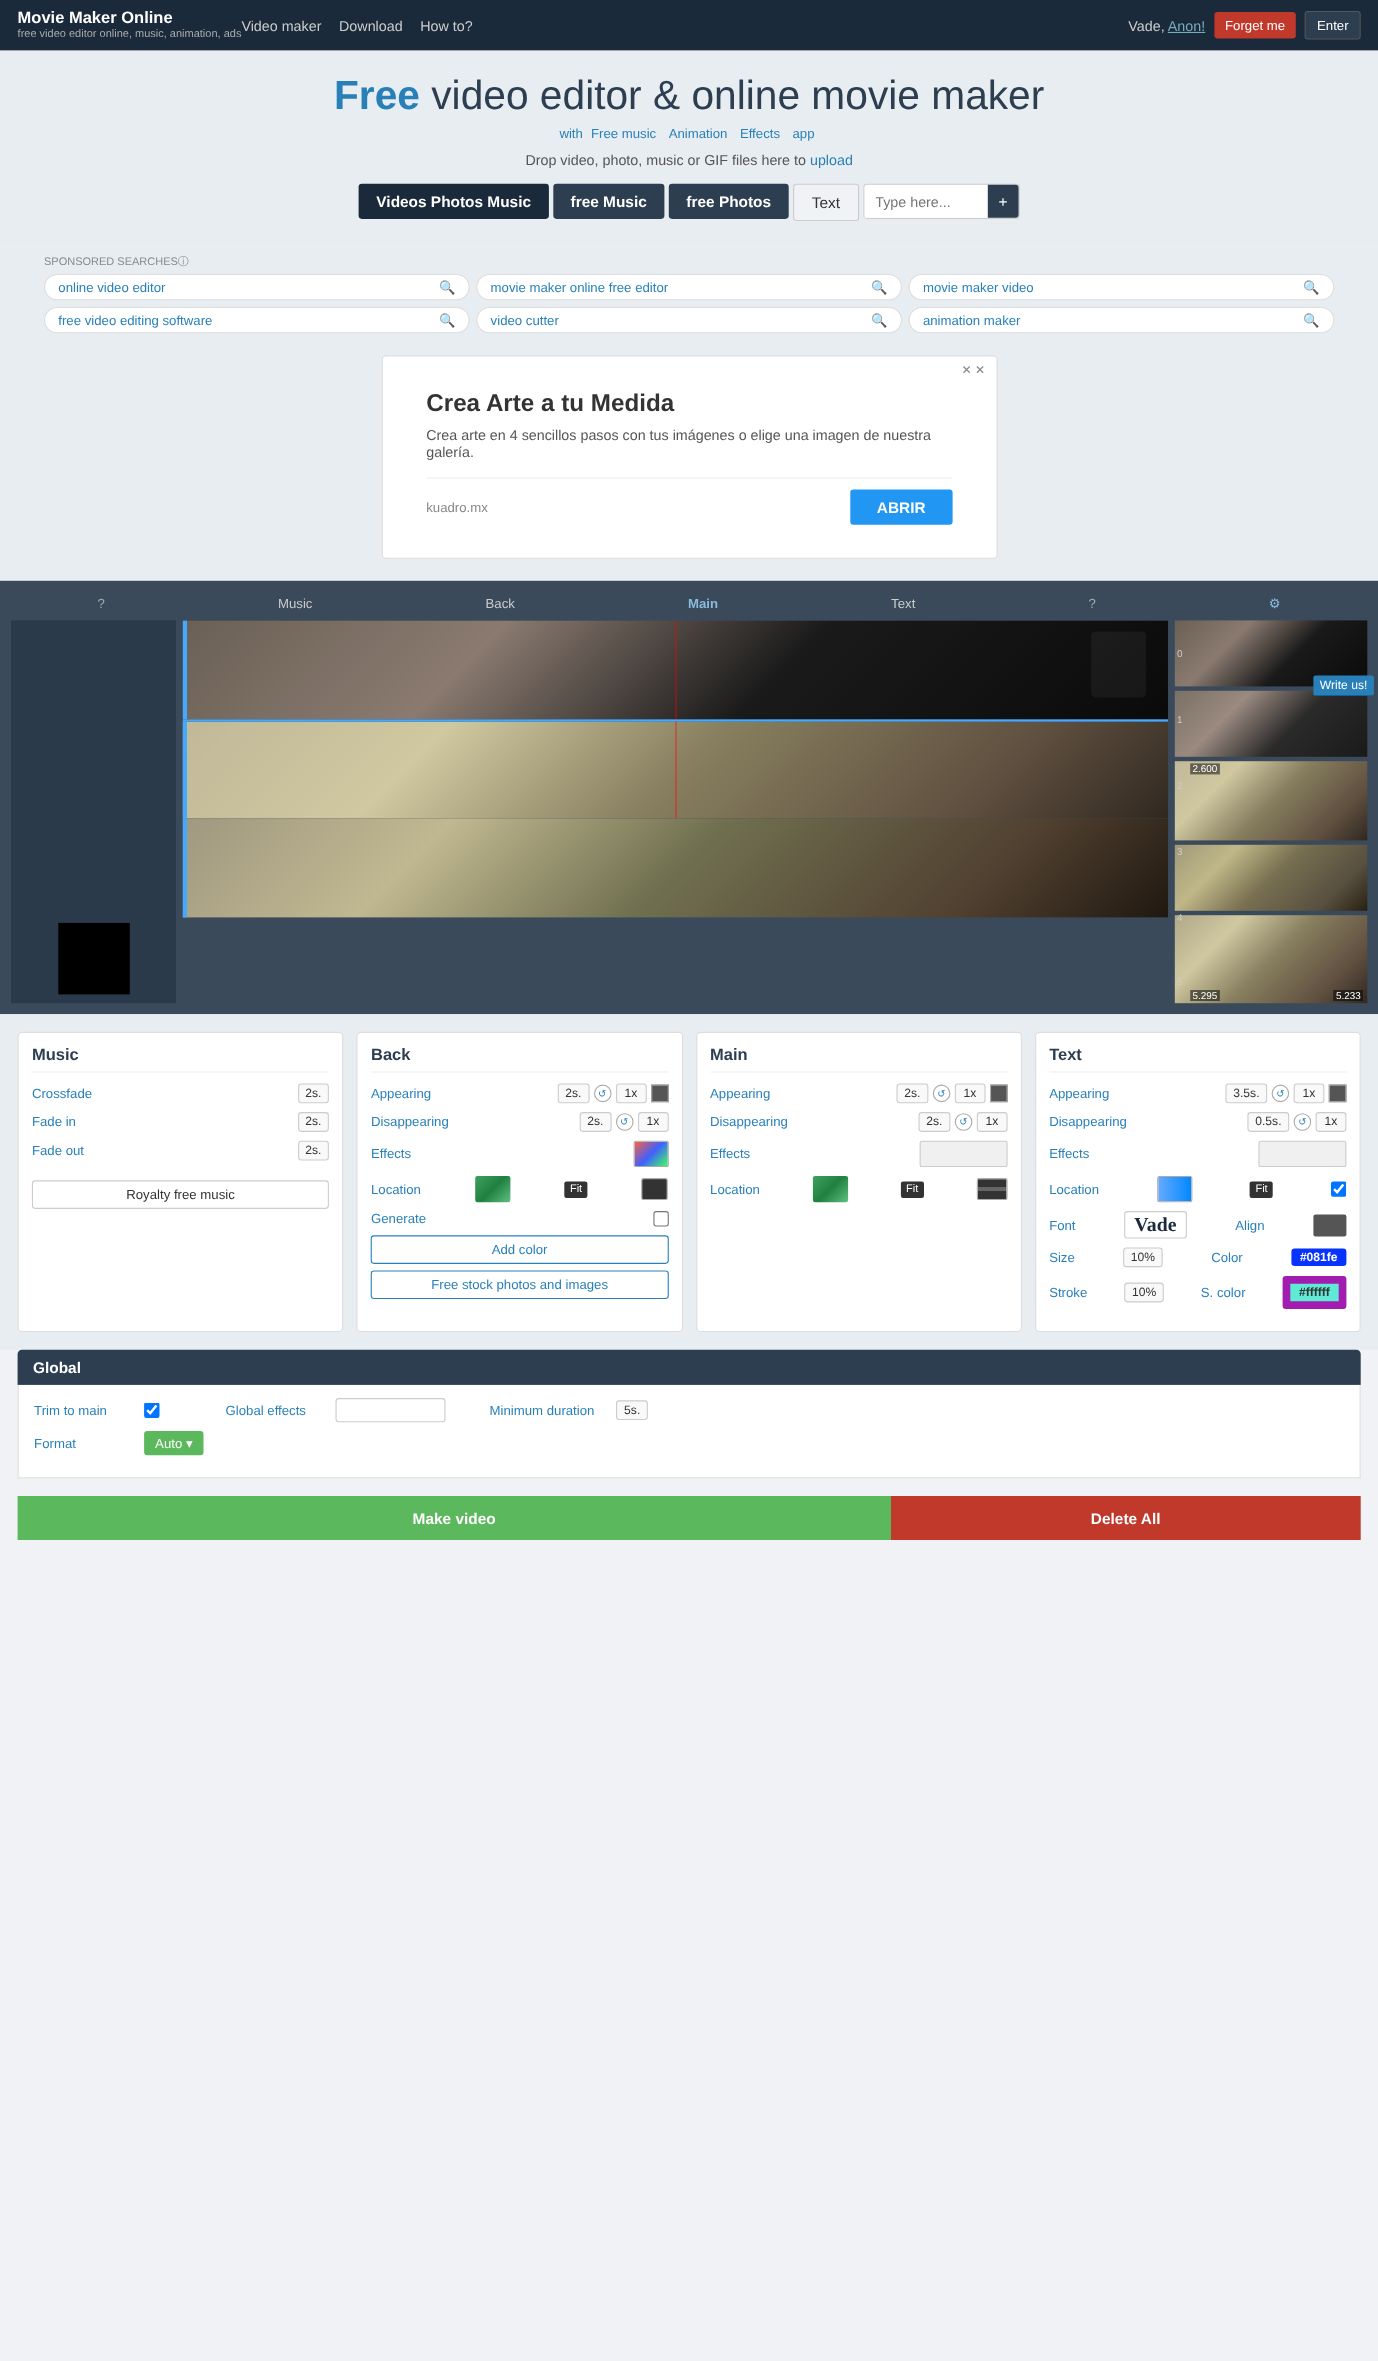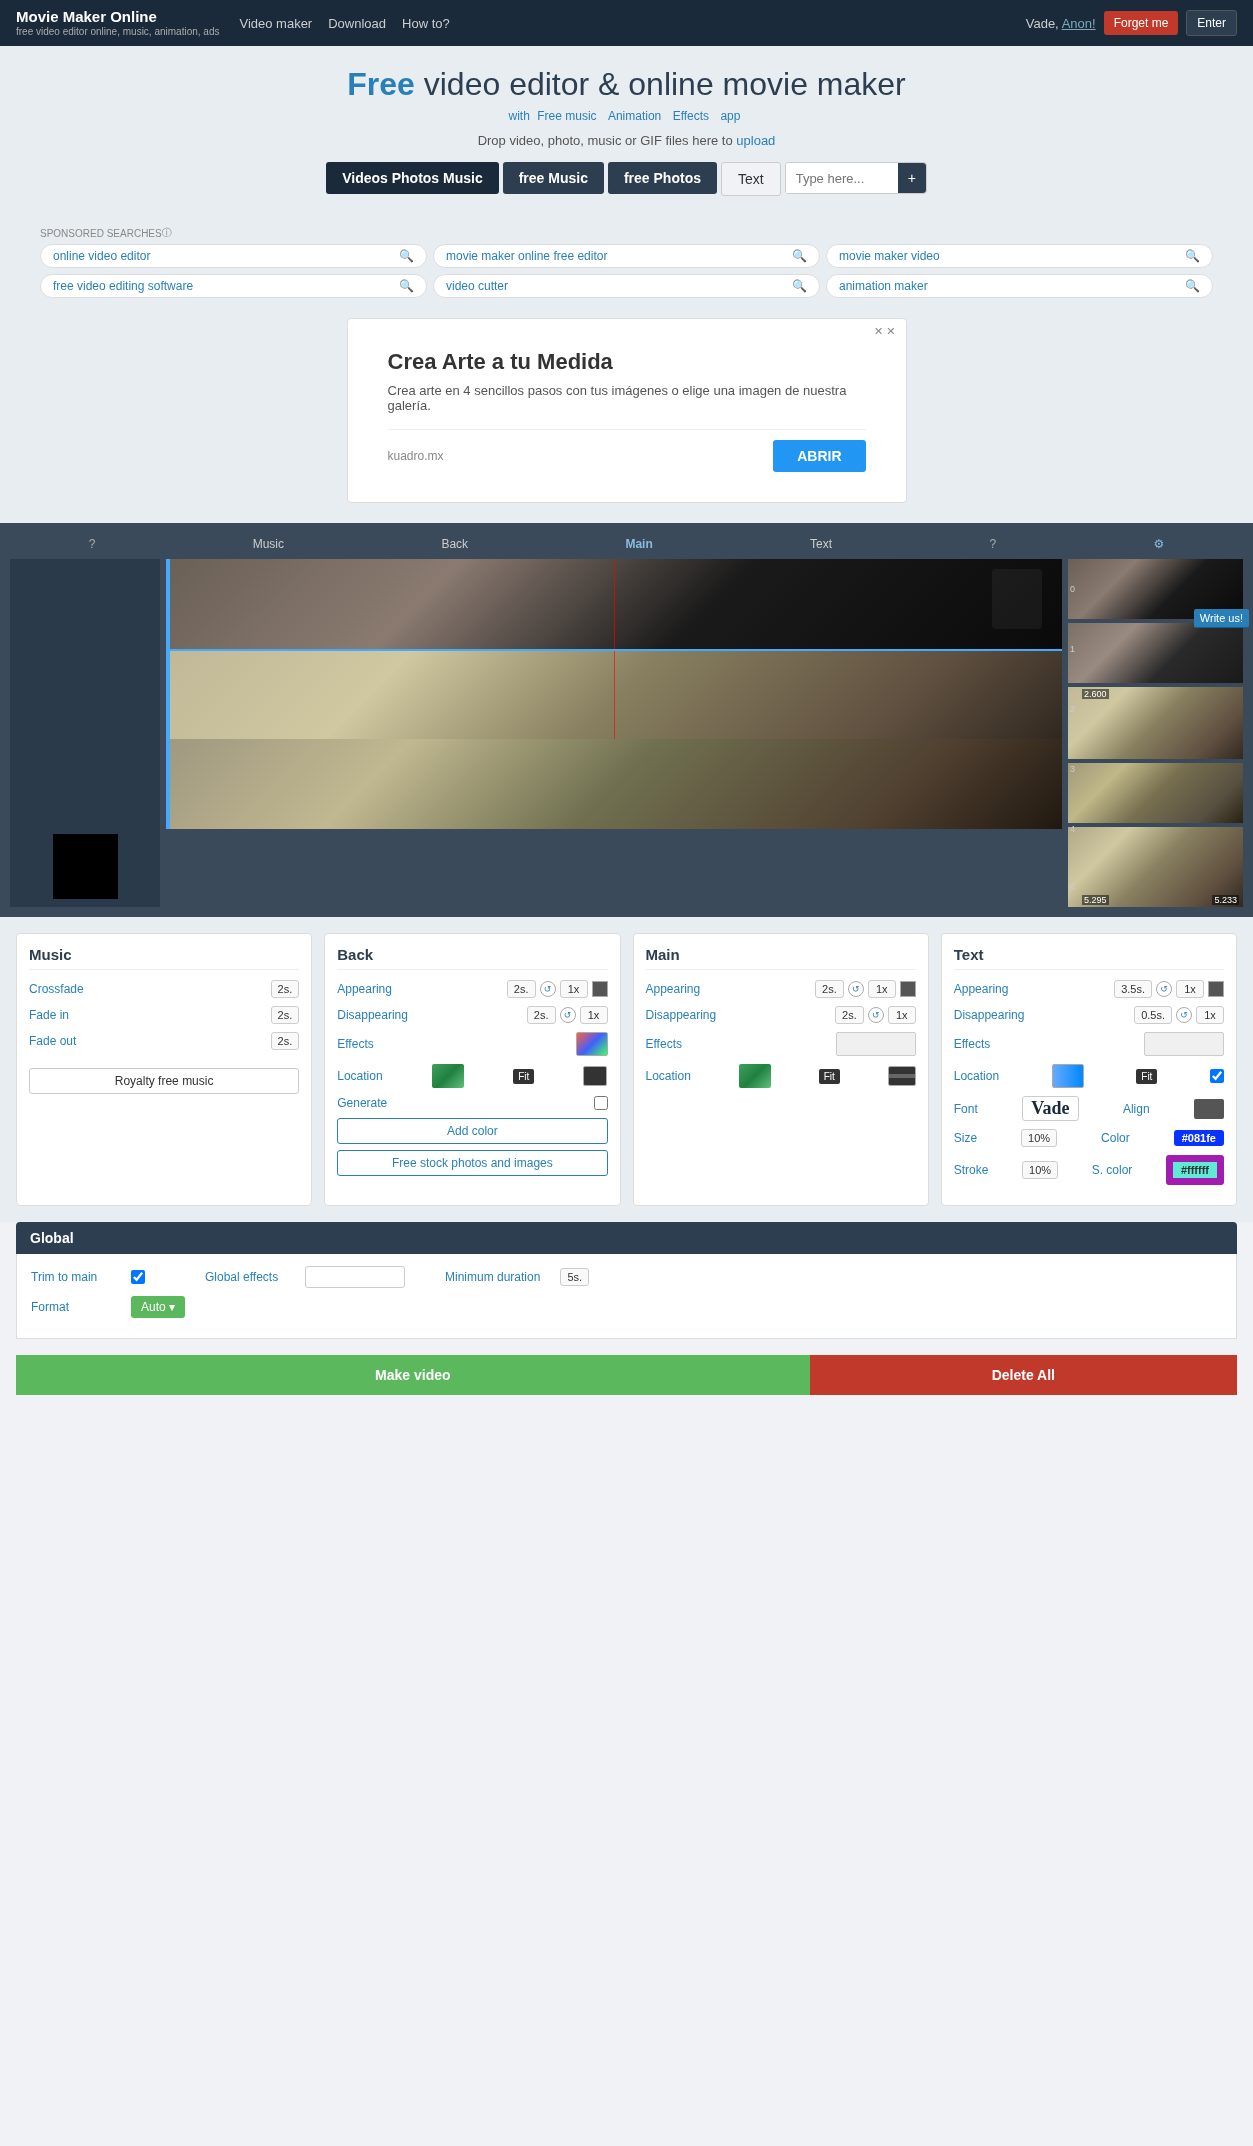--- a/index.html
+++ b/index.html
@@ -1,32 +1,32 @@
 <!DOCTYPE html>
 <html><head>
   <meta charset="utf-8">
   <style>
     * { box-sizing: border-box; margin: 0; padding: 0; }
     body { font-family: Arial, sans-serif; background: #f0f2f5; font-size: 13px; color: #333; }
 
     
-    .header { background: #1a2a3a; display: flex; align-items: center; padding: 8px 16px; gap: 20px; }
+    .header { background: #1a2a3a; display: flex; align-items: center; padding: 8px 16px; }
     .header-logo { color: white; font-size: 15px; font-weight: bold; line-height: 1.2; }
     .header-logo-sub { color: #aaa; font-size: 10px; font-weight: normal; display: block; }
     .header-nav { display: flex; gap: 16px; }
     .header-nav a { color: #ccc; text-decoration: none; font-size: 13px; }
     .header-right { margin-left: auto; display: flex; align-items: center; gap: 8px; }
     .header-hello { color: #ccc; font-size: 13px; }
     .header-hello a { color: #7ab; text-decoration: underline; }
     .btn-forget { background: #c0392b; color: white; border: none; padding: 5px 10px; border-radius: 3px; cursor: pointer; font-size: 12px; }
     .btn-enter { background: #2c3e50; color: white; border: 1px solid #555; padding: 5px 10px; border-radius: 3px; cursor: pointer; font-size: 12px; }
 
     
     .hero { background: #e8edf2; text-align: center; padding: 20px 16px 10px; }
-    .hero h1 { font-size: 32px; color: #2c3e50; font-weight: normal; margin-bottom: 6px; }
+    .hero h1 { font-size: 37px; color: #2c3e50; font-weight: normal; margin-bottom: 6px; }
     .hero h1 span.free { color: #2980b9; font-weight: bold; }
     .hero-sub { font-size: 12px; color: #555; margin-bottom: 10px; }
     .hero-sub span { color: #2980b9; font-size: 12px; }
     .drop-area { font-size: 13px; color: #555; margin-bottom: 14px; }
     .drop-area a { color: #2980b9; }
 
     
     .tabs { display: flex; align-items: flex-start; justify-content: center; gap: 4px; margin-bottom: 14px; flex-wrap: wrap; }
     .tab-btn { padding: 8px 16px; border: none; cursor: pointer; font-size: 14px; font-weight: bold; border-radius: 3px; }
     .tab-videos { background: #1a2a3a; color: white; }

